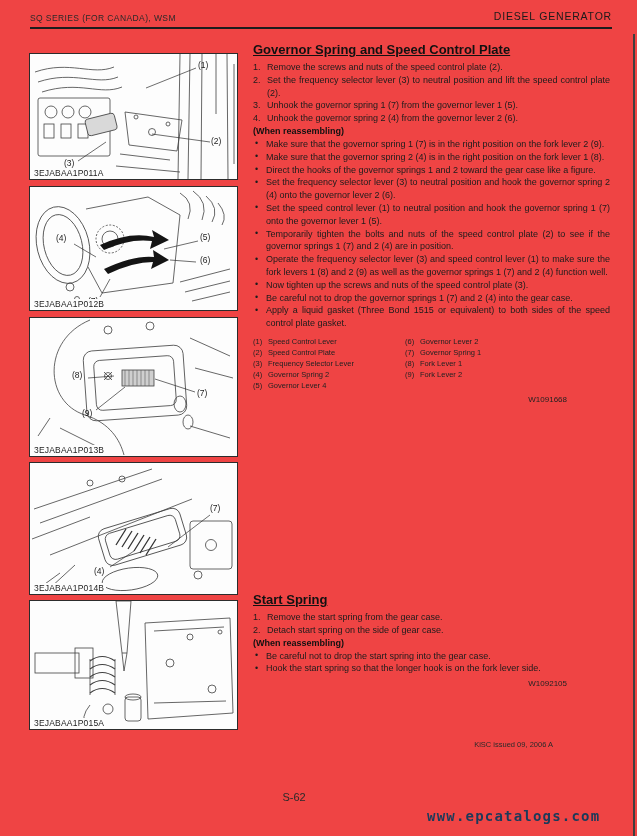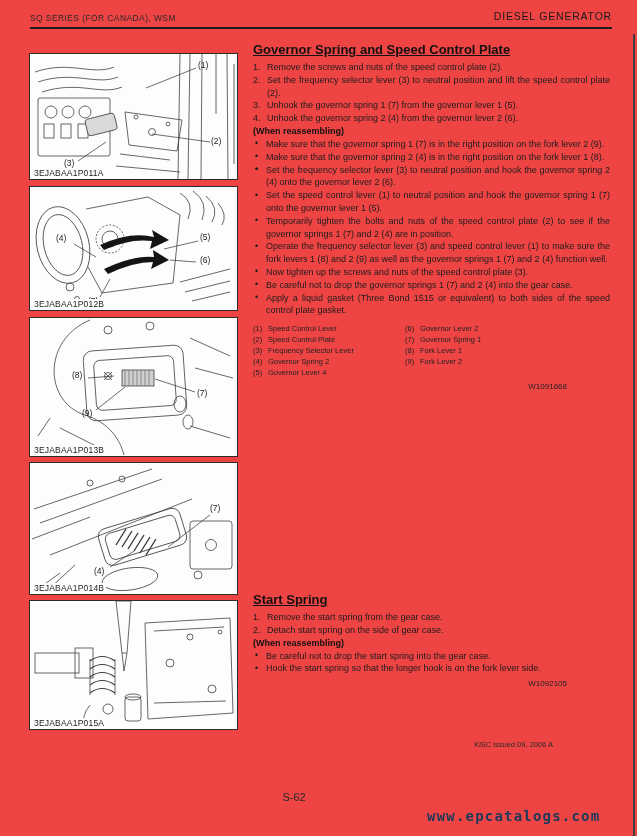--- a/index.html
+++ b/index.html
@@ -207,21 +207,21 @@
 
     <div class="step"><span class="num">1.</span><span>Remove the screws and nuts of the speed control plate (2).</span></div>
     <div class="step"><span class="num">2.</span><span>Set the frequency selector lever (3) to neutral position and lift the speed control plate (2).</span></div>
     <div class="step"><span class="num">3.</span><span>Unhook the governor spring 1 (7) from the governor lever 1 (5).</span></div>
     <div class="step"><span class="num">4.</span><span>Unhook the governor spring 2 (4) from the governor lever 2 (6).</span></div>
 
     <div class="subhead">(When reassembling)</div>
 
     <div class="bullet"><span class="mark">•</span><span>Make sure that the governor spring 1 (7) is in the right position on the fork lever 2 (9).</span></div>
     <div class="bullet"><span class="mark">•</span><span>Make sure that the governor spring 2 (4) is in the right position on the fork lever 1 (8).</span></div>
-    <div class="bullet"><span class="mark">•</span></div>
+    <div class="bullet"><span class="mark">•</span><span>Direct the hooks of the governor springs 1 and 2 toward the gear case like a figure.</span></div>
     <div class="bullet"><span class="mark">•</span><span>Set the frequency selector lever (3) to neutral position and hook the governor spring 2 (4) onto the governor lever 2 (6).</span></div>
     <div class="bullet"><span class="mark">•</span><span>Set the speed control lever (1) to neutral position and hook the governor spring 1 (7) onto the governor lever 1 (5).</span></div>
     <div class="bullet"><span class="mark">•</span><span>Temporarily tighten the bolts and nuts of the speed control plate (2) to see if the governor springs 1 (7) and 2 (4) are in position.</span></div>
     <div class="bullet"><span class="mark">•</span><span>Operate the frequency selector lever (3) and speed control lever (1) to make sure the fork levers 1 (8) and 2 (9) as well as the governor springs 1 (7) and 2 (4) function well.</span></div>
     <div class="bullet"><span class="mark">•</span><span>Now tighten up the screws and nuts of the speed control plate (3).</span></div>
     <div class="bullet"><span class="mark">•</span><span>Be careful not to drop the governor springs 1 (7) and 2 (4) into the gear case.</span></div>
     <div class="bullet"><span class="mark">•</span><span>Apply a liquid gasket (Three Bond 1515 or equivalent) to both sides of the speed control plate gasket.</span></div>
 
     <div class="legend">
       <div class="legend-col left">

